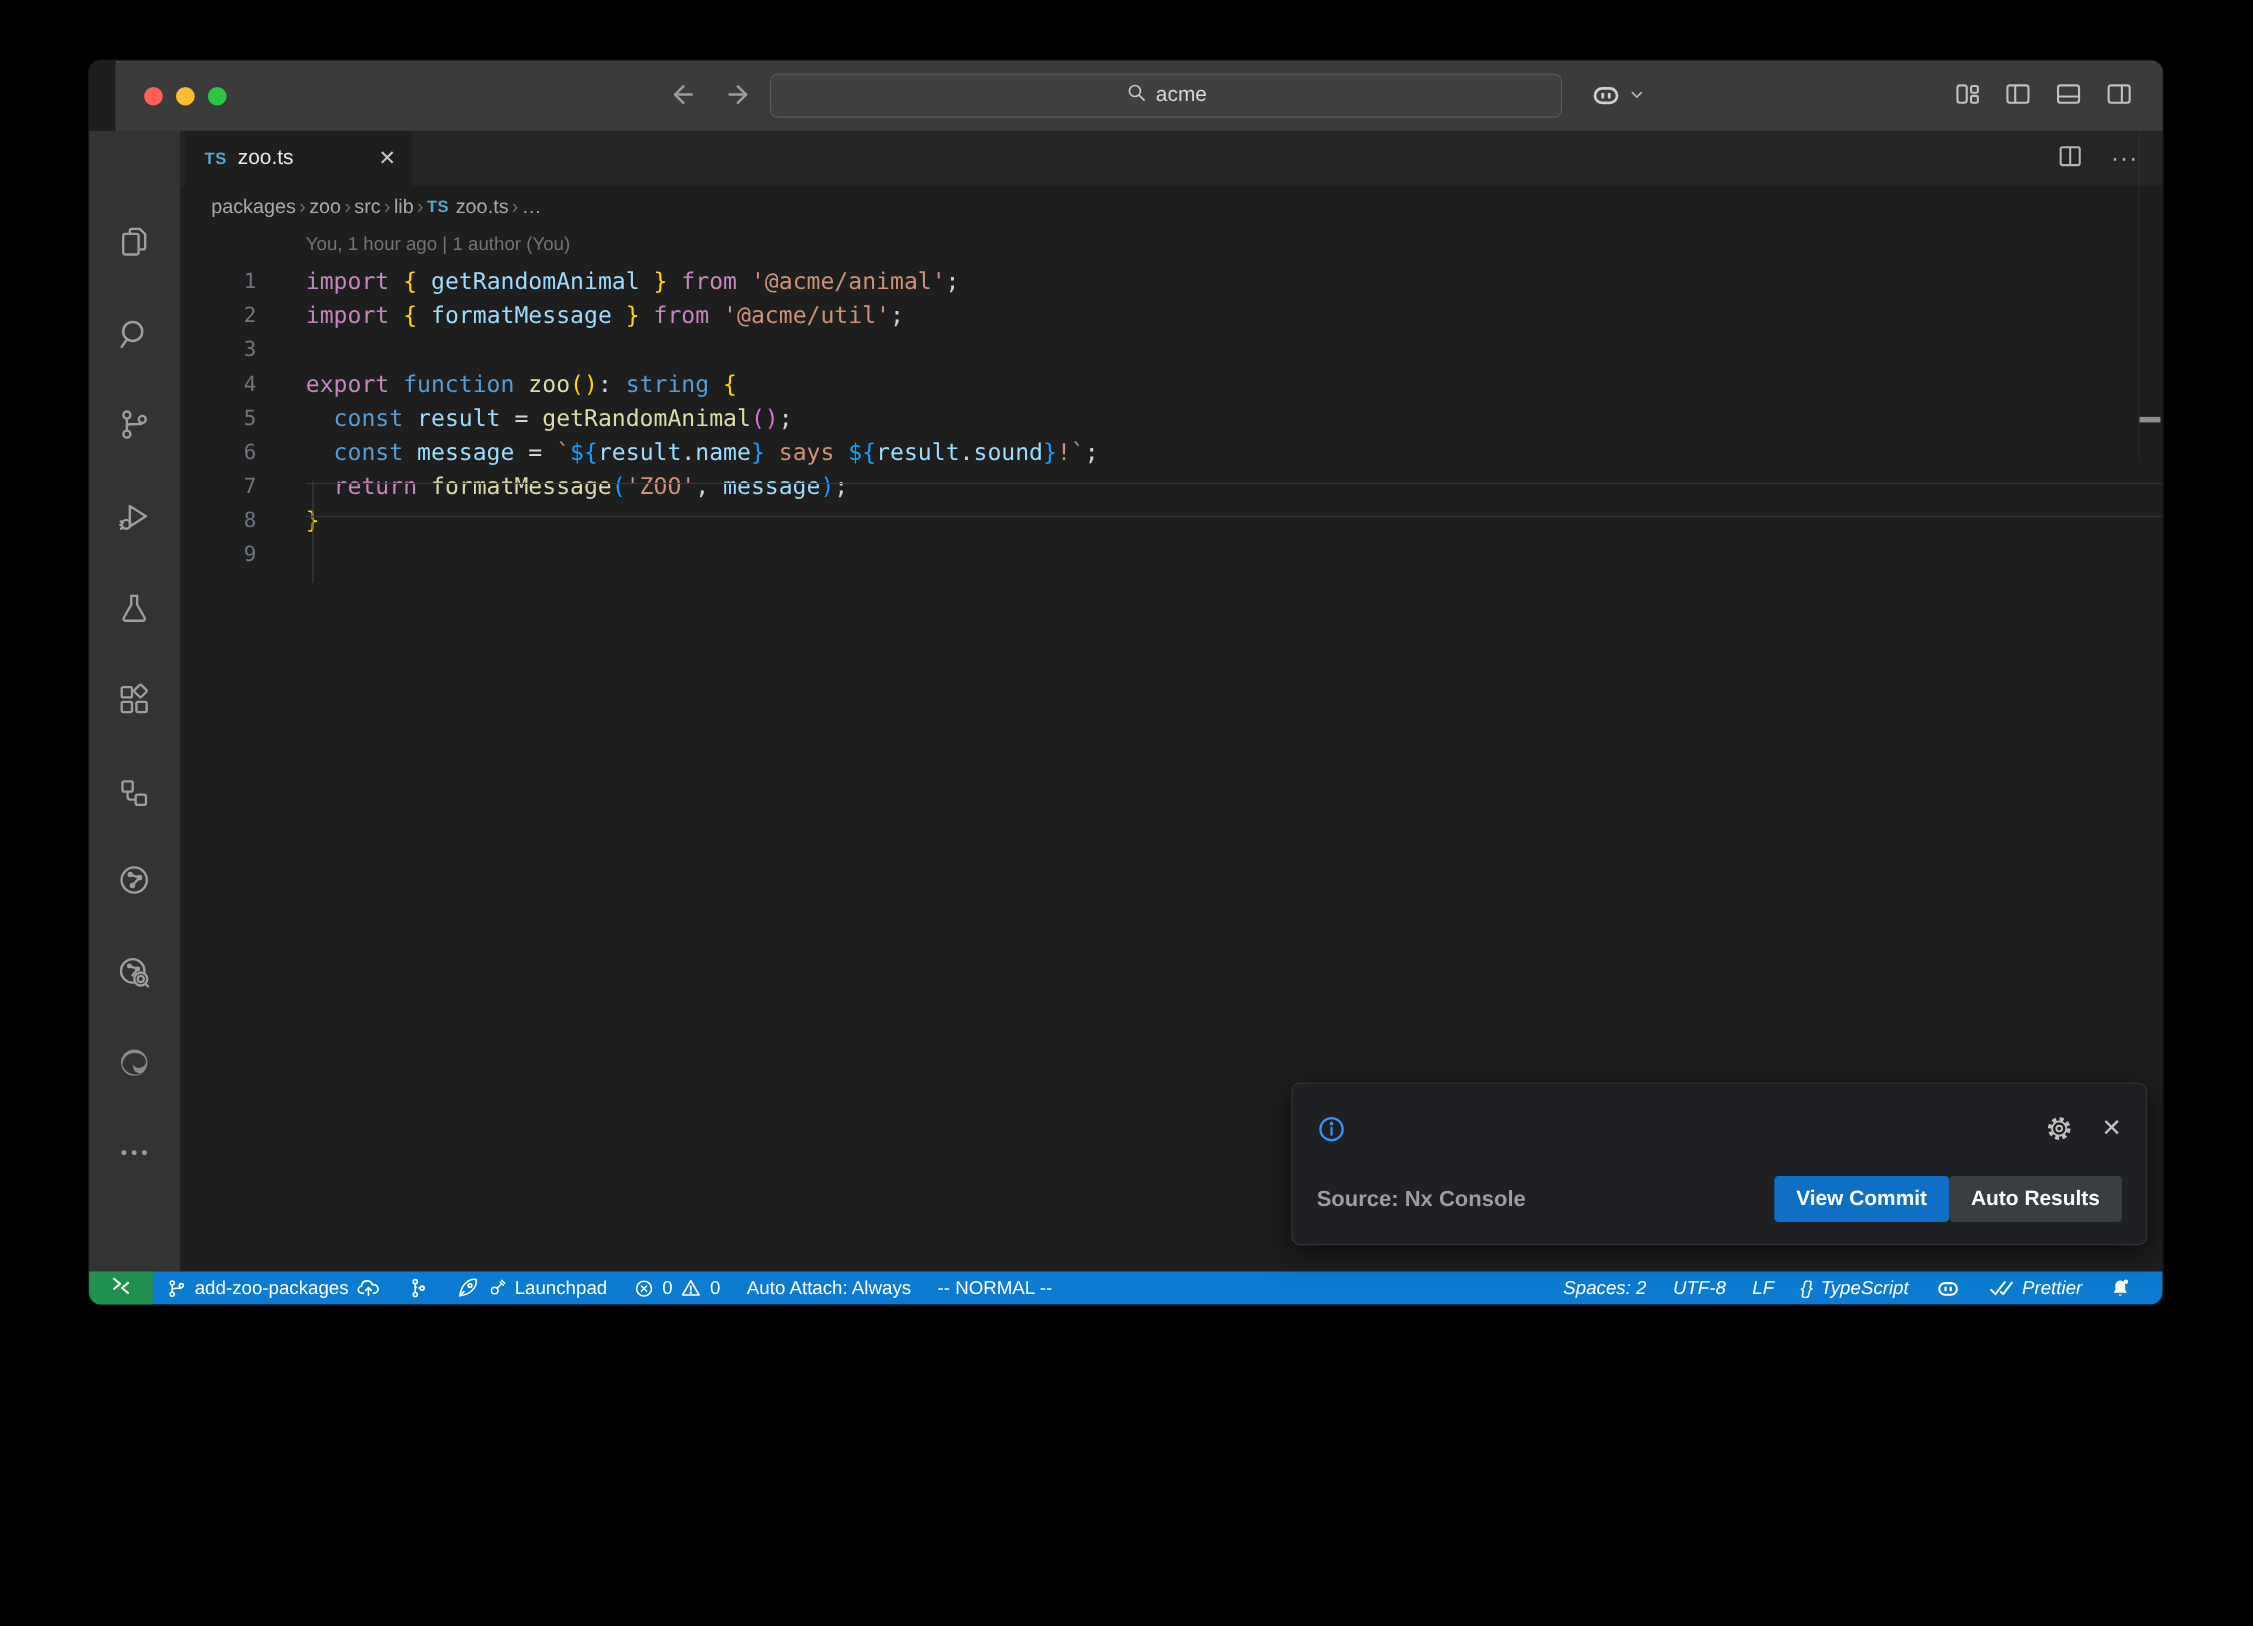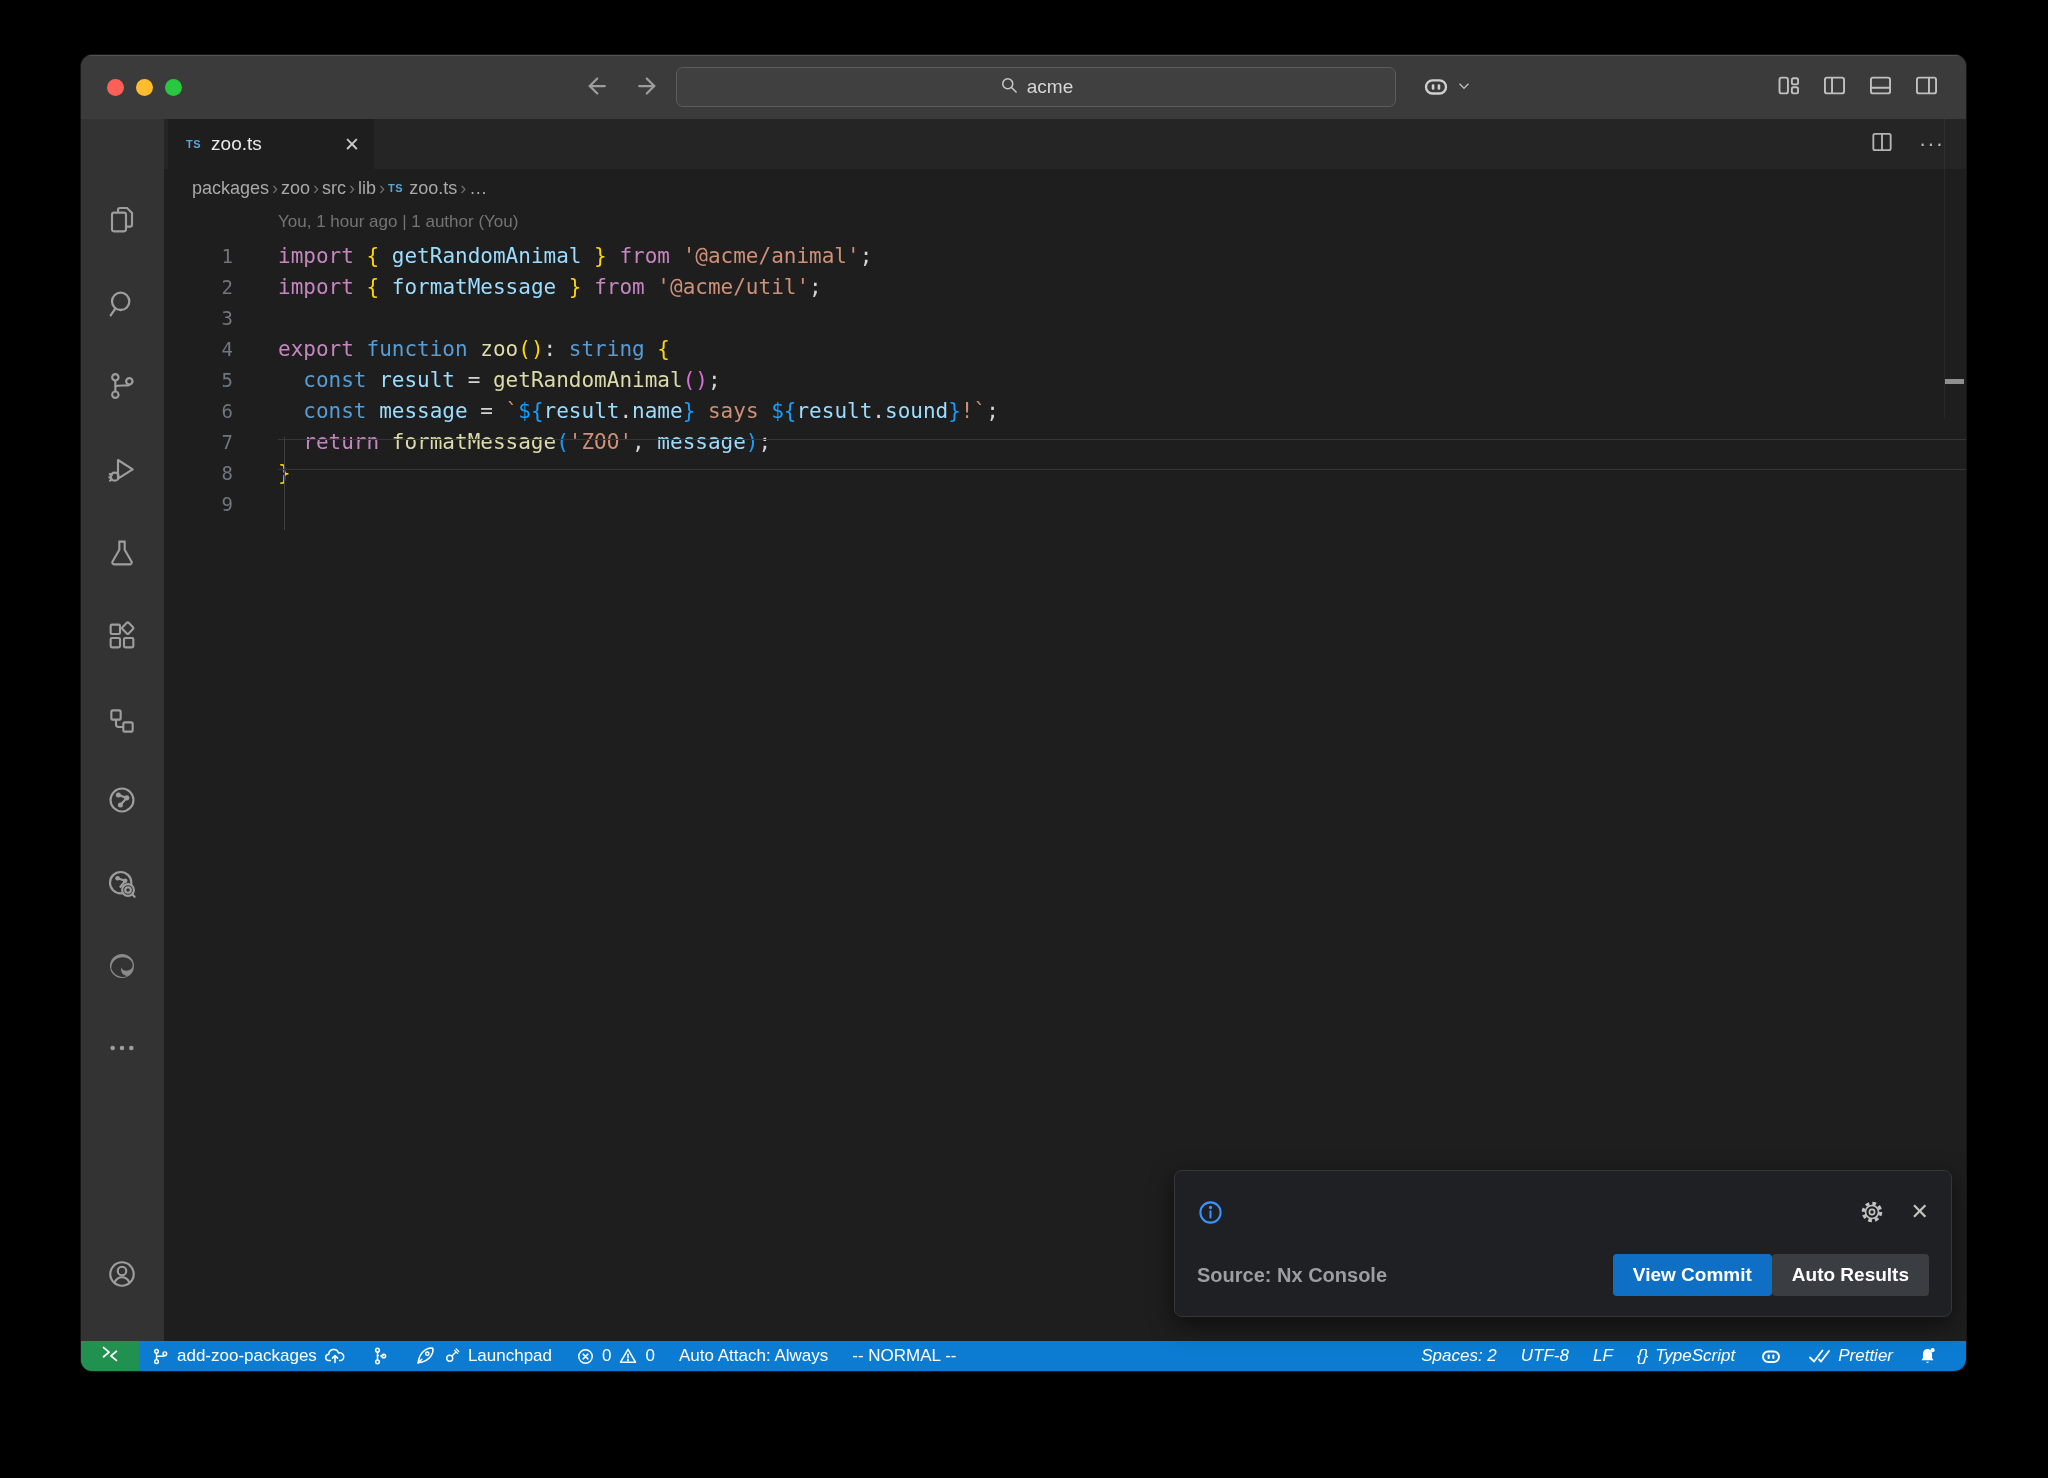--- a/index.html
+++ b/index.html
@@ -1,18 +1,18 @@
 <!DOCTYPE html>
 <html><head>
 <meta charset="utf-8">
 <style>
   * { margin:0; padding:0; box-sizing:border-box; }
   html,body { width:2048px; height:1478px; background:#000; font-family:"Liberation Sans", sans-serif; }
-  .window { position:absolute; left:80px; top:54px; width:1887px; height:1318px; background:#1e1e1e;
-            border-radius:12px; overflow:hidden; box-shadow:0 24px 70px rgba(0,0,0,.65); border:1px solid #161616; }
+  .window { position:absolute; left:80px; top:54px; width:1887px; height:1133px; background:#1e1e1e;
+            border-radius:12px; overflow:hidden; box-shadow:0 24px 70px rgba(0,0,0,.65); border:1px solid #161616;padding-left:24px; }
 
   
   .titlebar { position:relative; height:64px; background:#3b3b3c; box-shadow:inset 0 1px 0 #525252; }
   .traffic { position:absolute; left:26px; top:24px; display:flex; gap:12px; }
   .light { width:17px; height:17px; border-radius:50%; }
   .light.red{background:#ff5f57;} .light.yellow{background:#febc2e;} .light.green{background:#28c840;}
   .nav-arrows { position:absolute; left:500px; top:16px; display:flex; gap:22px; color:#9d9d9d; }
   .nav-arrows svg { width:30px; height:30px; }
   .searchbox { position:absolute; left:595px; top:12px; width:720px; height:40px; background:#404040;
                border:1px solid #5c5c5c; border-radius:7px; display:flex; align-items:center; justify-content:center;
@@ -25,21 +25,21 @@
   .main { position:absolute; top:64px; left:0; right:0; bottom:30px; display:flex; }
   .activitybar { width:83px; background:#333333; display:flex; flex-direction:column; align-items:center; position:relative; }
   .ab-icon { position:absolute; width:34px; height:34px; left:24px; color:#9e9e9e; display:flex; align-items:center; justify-content:center; }
   .ab-icon svg { width:32px; height:32px; }
   .editor-col { flex:1; background:#1e1e1e; position:relative; }
 
   
   .tabbar { height:50px; background:#252526; display:flex; align-items:stretch; position:relative; }
   .tab { width:206px; margin-left:4px; background:#1e1e1e; display:flex; align-items:center; padding:0 14px 0 18px;
          color:#e8e8e8; font-size:19px; gap:10px; }
-  .ts-badge { color:#57a7d4; font-weight:bold; font-size:11px; letter-spacing:.5px; }
+  .ts-badge { color:#57a7d4; font-weight:bold; font-size:15px; letter-spacing:.5px; }
   .tab-close { margin-left:auto; color:#c8c8c8; font-size:19px; }
   .tab-actions { position:absolute; right:22px; top:0; bottom:0; display:flex; align-items:center; gap:24px; color:#b5b5b5; }
 
   
   .breadcrumbs { height:38px; display:flex; align-items:center; padding-left:28px; gap:3px; color:#a9a9a9; font-size:18px; }
   .bc-sep { color:#6e6e6e; font-size:18px; }
   .bc-item { display:flex; align-items:center; gap:6px; }
   .blame { height:34px; line-height:30px; padding-left:114px; color:#747474; font-size:17px; }
 
   

